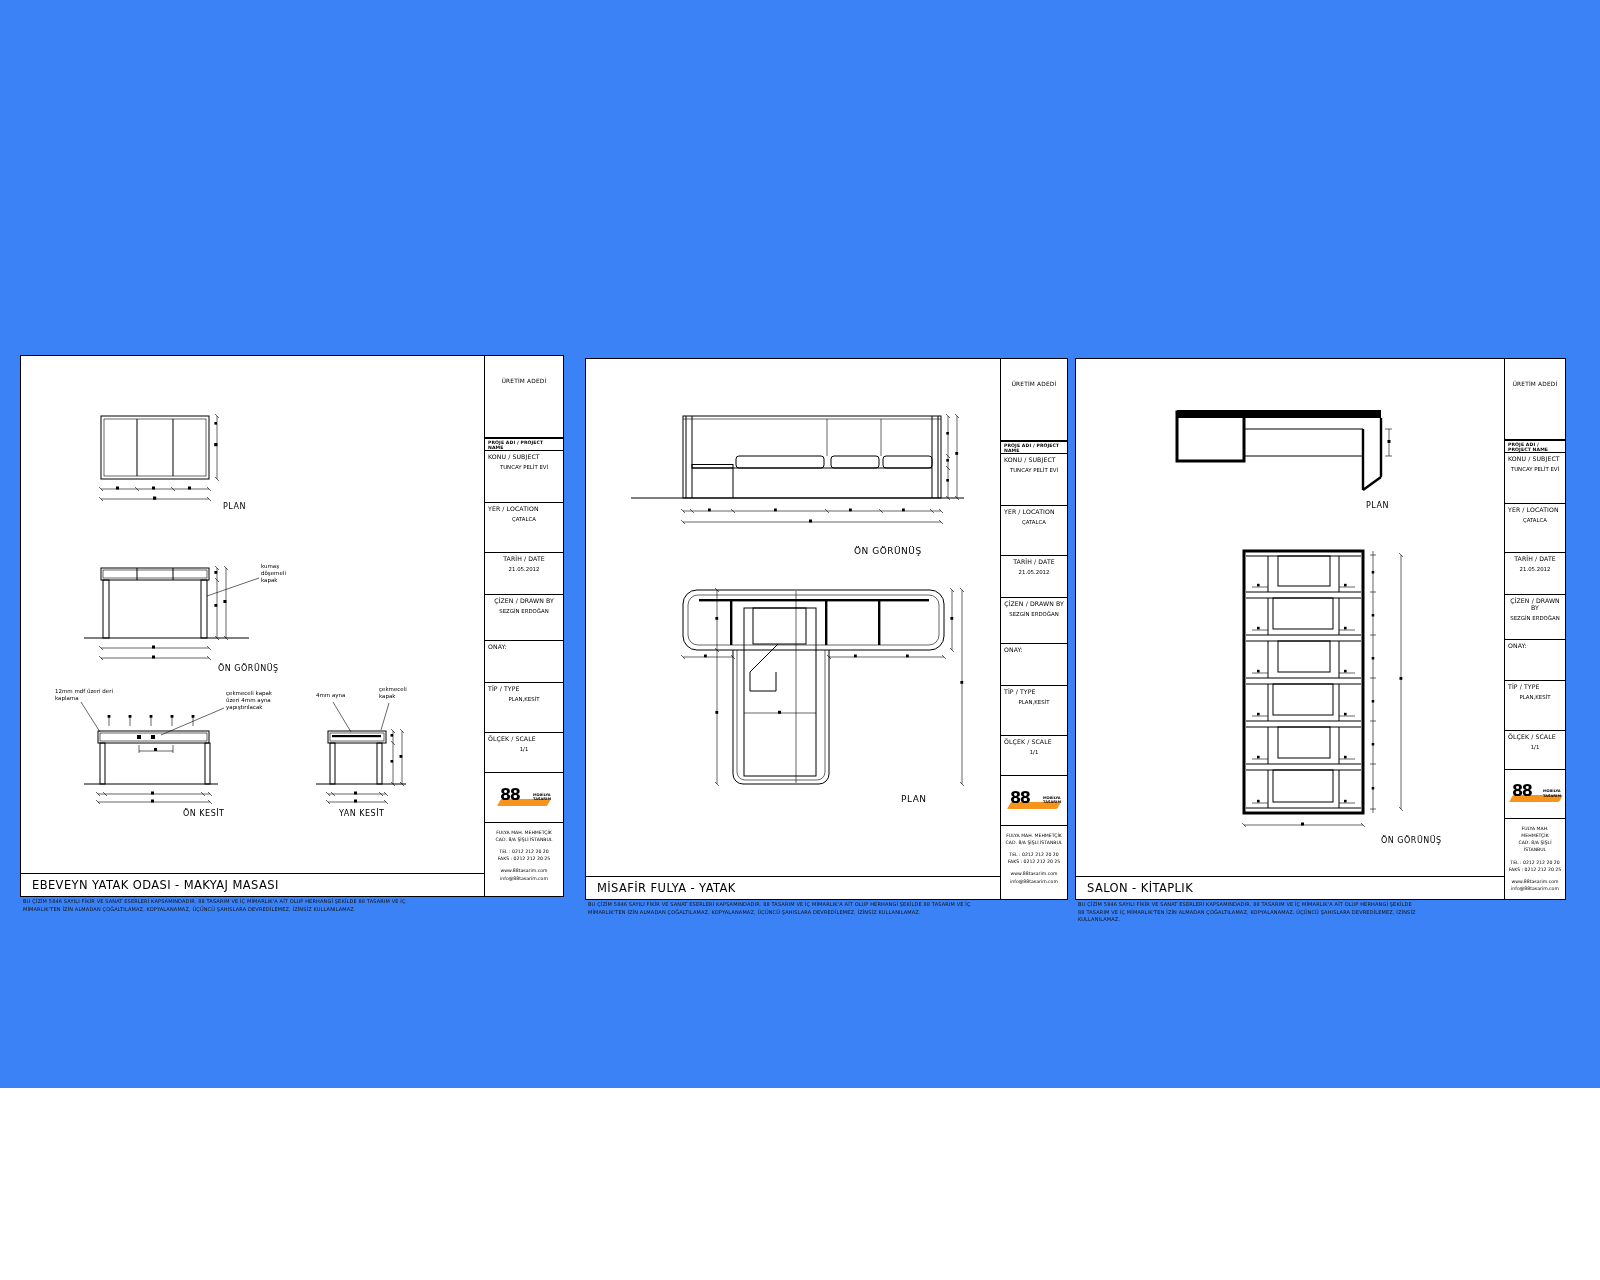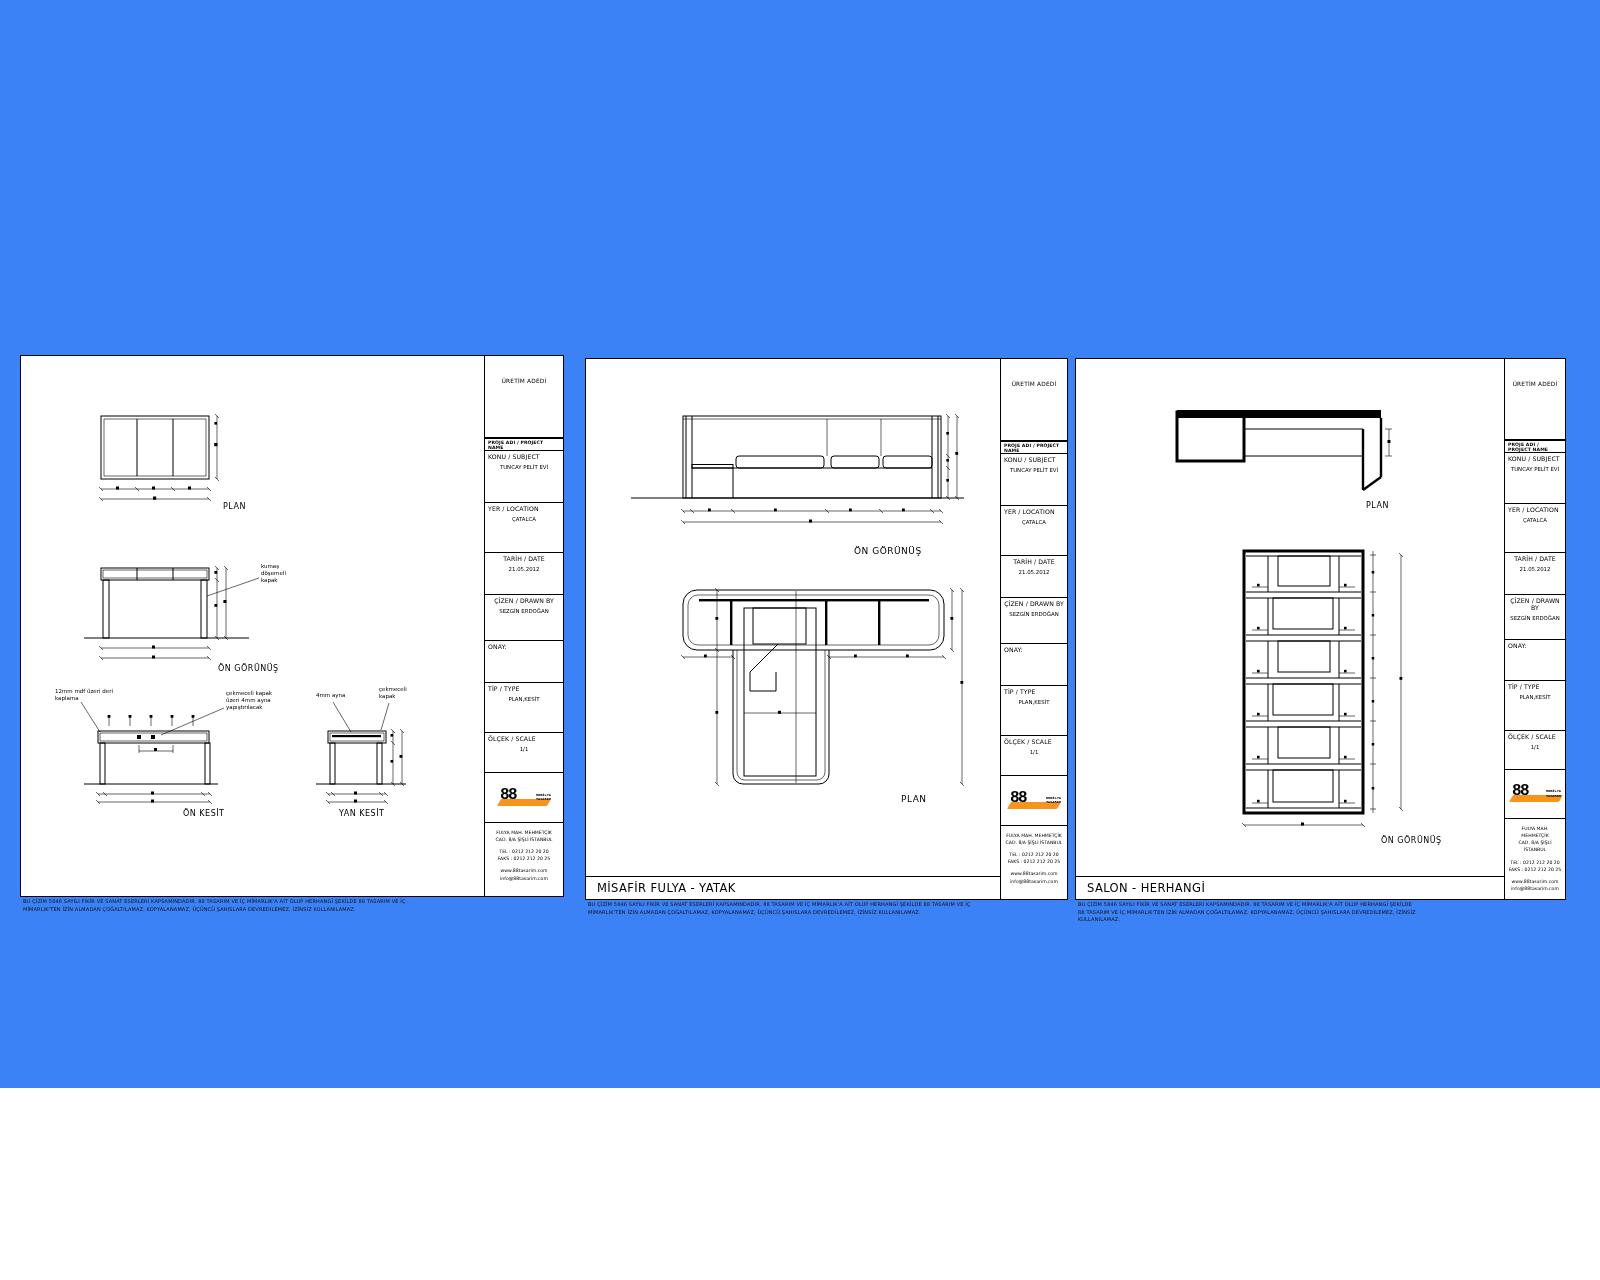--- a/index.html
+++ b/index.html
@@ -18,21 +18,21 @@
   .r-prod{height:82px;text-align:center;padding-top:22px !important;font-size:5.8px;letter-spacing:.2px;}
   .r-hdr{height:13px;border-top:1.4px solid #000;border-bottom:1.4px solid #000 !important;
          font-size:4.6px;font-weight:bold;display:flex;align-items:center;justify-content:center;letter-spacing:.1px;}
   .lbl-line{display:block;letter-spacing:.1px;}
   .val-line{display:block;text-align:center;margin-top:4px;font-size:5.4px;}
   .r-konu{height:52px;} .r-yer{height:50px;} .r-tarih{height:42px;text-align:center;}
   .r-cizen{height:46px;text-align:center;} .r-onay{height:42px;} .r-tip{height:50px;}
   .r-olcek{height:40px;} .r-logo{height:50px;display:flex;align-items:center;justify-content:center;}
   .r-addr{flex:1;text-align:center;font-size:4.6px;line-height:1.55;padding-top:6px !important;}
   .r-addr .grp{margin-bottom:5px;}
-  .logo88{position:relative;width:56px;height:20px;font-family:Liberation Mono, monospace;}
+  .logo88{position:relative;width:56px;height:20px;}
   .logo-swoosh{position:absolute;left:3px;bottom:2px;width:50px;height:7px;background:#F7941D;
                transform:skewX(-30deg);border-radius:1px;}
   .logo-num{position:absolute;left:4px;top:-1px;font-weight:900;font-size:16px;line-height:1;
             letter-spacing:-1.5px;color:#000;}
   .logo-words{position:absolute;right:1px;top:5px;font-size:3.6px;font-weight:bold;line-height:1.25;text-align:left;}
   
   .ln{fill:none;stroke:#000;stroke-width:1;}
   .thn{fill:none;stroke:#000;stroke-width:.6;}
   .thk{fill:none;stroke:#000;stroke-width:3;}
   .thk2{fill:none;stroke:#000;stroke-width:2.4;}
@@ -140,20 +140,23 @@
           <path class="dim" d="M307 446 H365 M305 444 l4 4 M363 444 l4 4"></path>
           <rect class="sq" x="333" y="443.5" width="3" height="3"></rect>
           <path class="dim" d="M312 346 L330 376"></path>
           <text class="ann" x="295" y="341">4mm ayna</text>
           <path class="dim" d="M368 347 L360 374"></path>
           <text class="ann" x="358" y="335">çekmeceli</text>
           <text class="ann" x="358" y="342">kapak</text>
           <text class="vlbl" x="318" y="460">YAN KESİT</text>
         </g>
       </svg>
+      <div class="strip">
+          <span>EBEVEYN YATAK ODASI - MAKYAJ MASASI</span>
+        </div>
       <div class="disc">
         <div>BU ÇİZİM 5846 SAYILI FİKİR VE SANAT ESERLERİ KAPSAMINDADIR. 88 TASARIM VE İÇ MİMARLIK'A AİT OLUP HERHANGİ ŞEKİLDE 88 TASARIM VE İÇ</div>
         <div>MİMARLIK'TEN İZİN ALMADAN ÇOĞALTILAMAZ, KOPYALANAMAZ, ÜÇÜNCÜ ŞAHISLARA DEVREDİLEMEZ, İZİNSİZ KULLANILAMAZ.</div>
       </div>
     </div>
 
     <div class="tb" style="width:78px;">
       <div class="row r-prod"><span>ÜRETİM ADEDİ</span></div>
       <div class="row r-hdr">
           <span>PROJE ADI / PROJECT NAME</span>
@@ -401,21 +404,21 @@
           <rect class="sq" x="295.7" y="384" width="2.5" height="2.5"></rect>
           <rect class="sq" x="295.7" y="428" width="2.5" height="2.5"></rect>
           <path class="dim" d="M325 196 V450 M323 194 l4 4 M323 448 l4 4"></path>
           <rect class="sq" x="323.5" y="318" width="2.8" height="2.8"></rect>
           <path class="dim" d="M168 466 H287 M166 464 l4 4 M285 464 l4 4"></path>
           <rect class="sq" x="225" y="463.5" width="3" height="3"></rect>
           <text class="vlbl" x="305" y="484">ÖN GÖRÜNÜŞ</text>
         </g>
       </svg>
       <div class="strip">
-          <span>SALON - HERHANGİ</span>
+          <span>SALON - KİTAPLIK</span>
         </div>
       <div class="disc">
         <div>BU ÇİZİM 5846 SAYILI FİKİR VE SANAT ESERLERİ KAPSAMINDADIR. 88 TASARIM VE İÇ MİMARLIK'A AİT OLUP HERHANGİ ŞEKİLDE</div>
         <div>88 TASARIM VE İÇ MİMARLIK'TEN İZİN ALMADAN ÇOĞALTILAMAZ, KOPYALANAMAZ, ÜÇÜNCÜ ŞAHISLARA DEVREDİLEMEZ, İZİNSİZ</div>
         <div>KULLANILAMAZ.</div>
       </div>
     </div>
 
     <div class="tb" style="width:60px;">
       <div class="row r-prod"><span>ÜRETİM ADEDİ</span></div>

